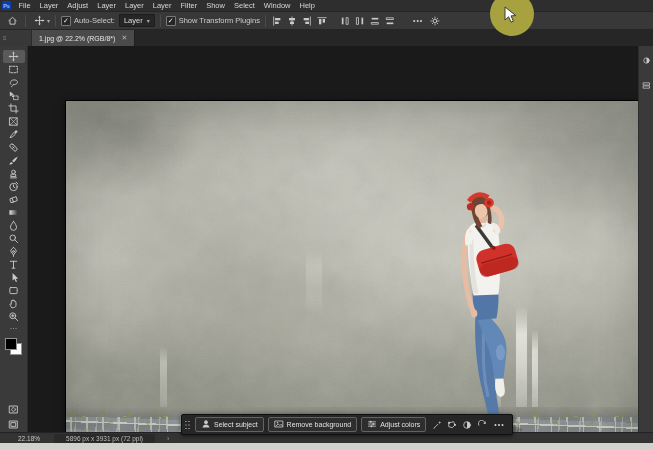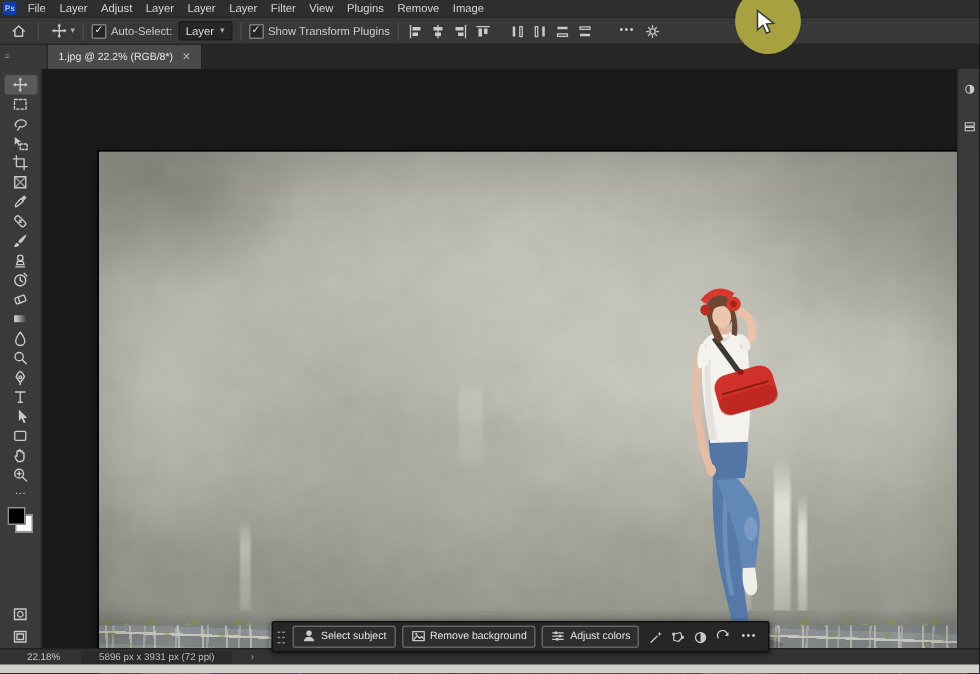--- a/index.html
+++ b/index.html
@@ -117,24 +117,24 @@
   <div class="menubar">
     <div class="ps-logo">Ps</div>
     <div id="menu-items" style="display:flex;">
         <span class="menu-item">File</span>
         <span class="menu-item">Layer</span>
         <span class="menu-item">Adjust</span>
         <span class="menu-item">Layer</span>
         <span class="menu-item">Layer</span>
         <span class="menu-item">Layer</span>
         <span class="menu-item">Filter</span>
-        <span class="menu-item">View</span>
-        <span class="menu-item">Plugins</span>
-        <span class="menu-item">Remove</span>
-        <span class="menu-item">Image</span>
+        <span class="menu-item">Show</span>
+        <span class="menu-item">Select</span>
+        <span class="menu-item">Window</span>
+        <span class="menu-item">Help</span>
       </div>
   </div>
 
   <div class="optionsbar">
     <span class="ob-icon" id="ob-home">
         <svg viewBox="0 0 12 12" width="11" height="11">
           <path d="M2 6.2 6 2.5l4 3.7M3.2 5.8V10h5.6V5.8" stroke="#c9c9c9" fill="none" stroke-width="1" stroke-linecap="round" stroke-linejoin="round"></path>
         </svg>
       </span>
     <span class="sep"></span>

